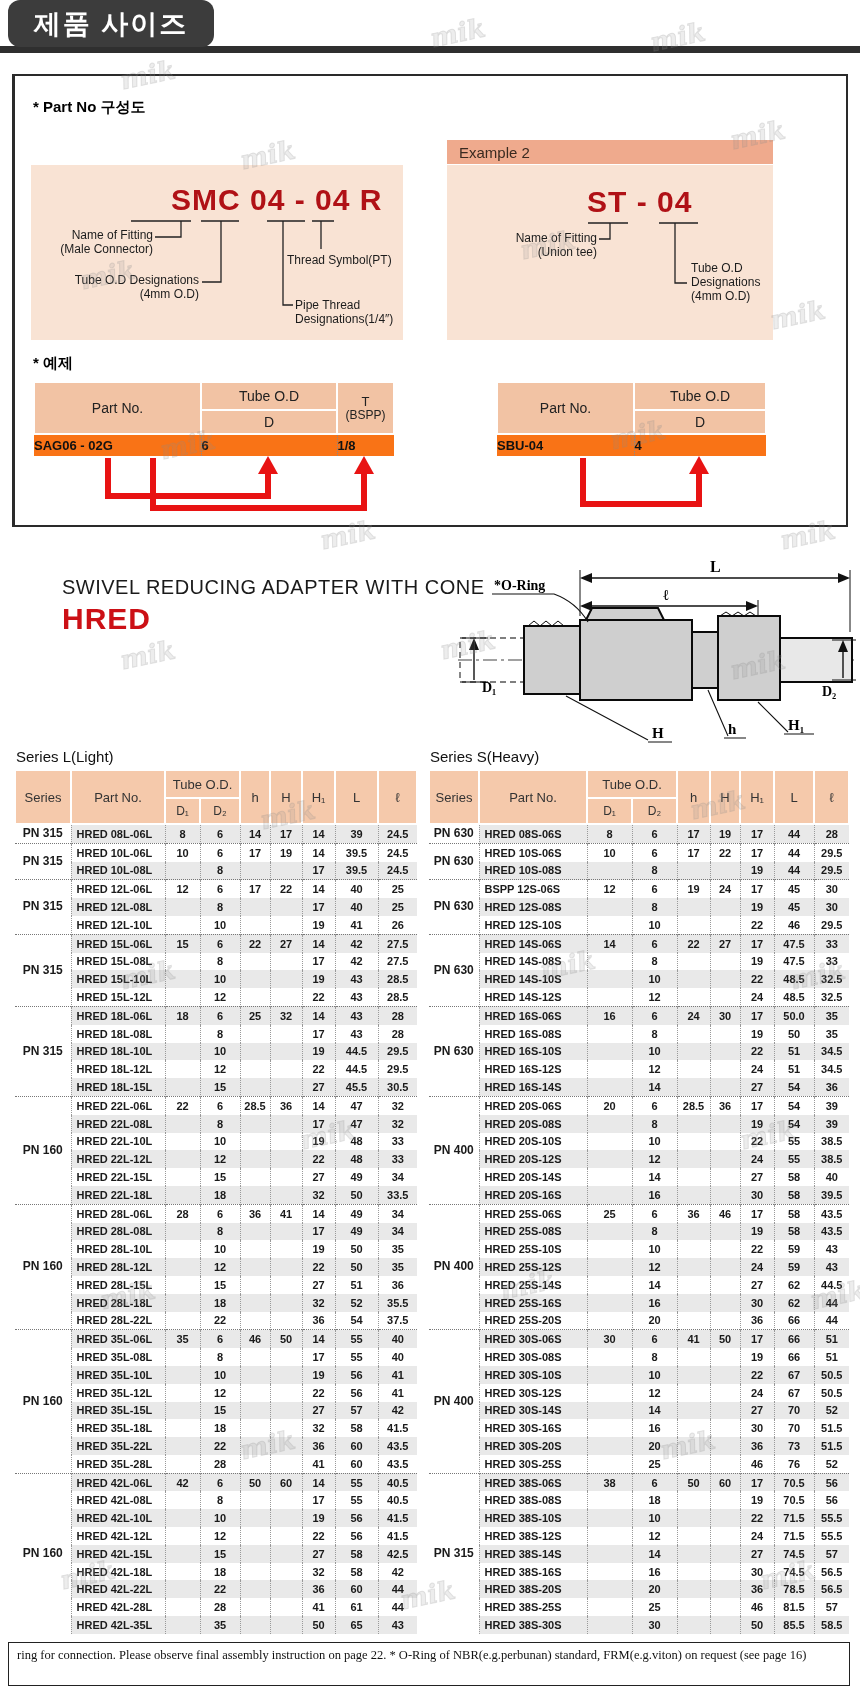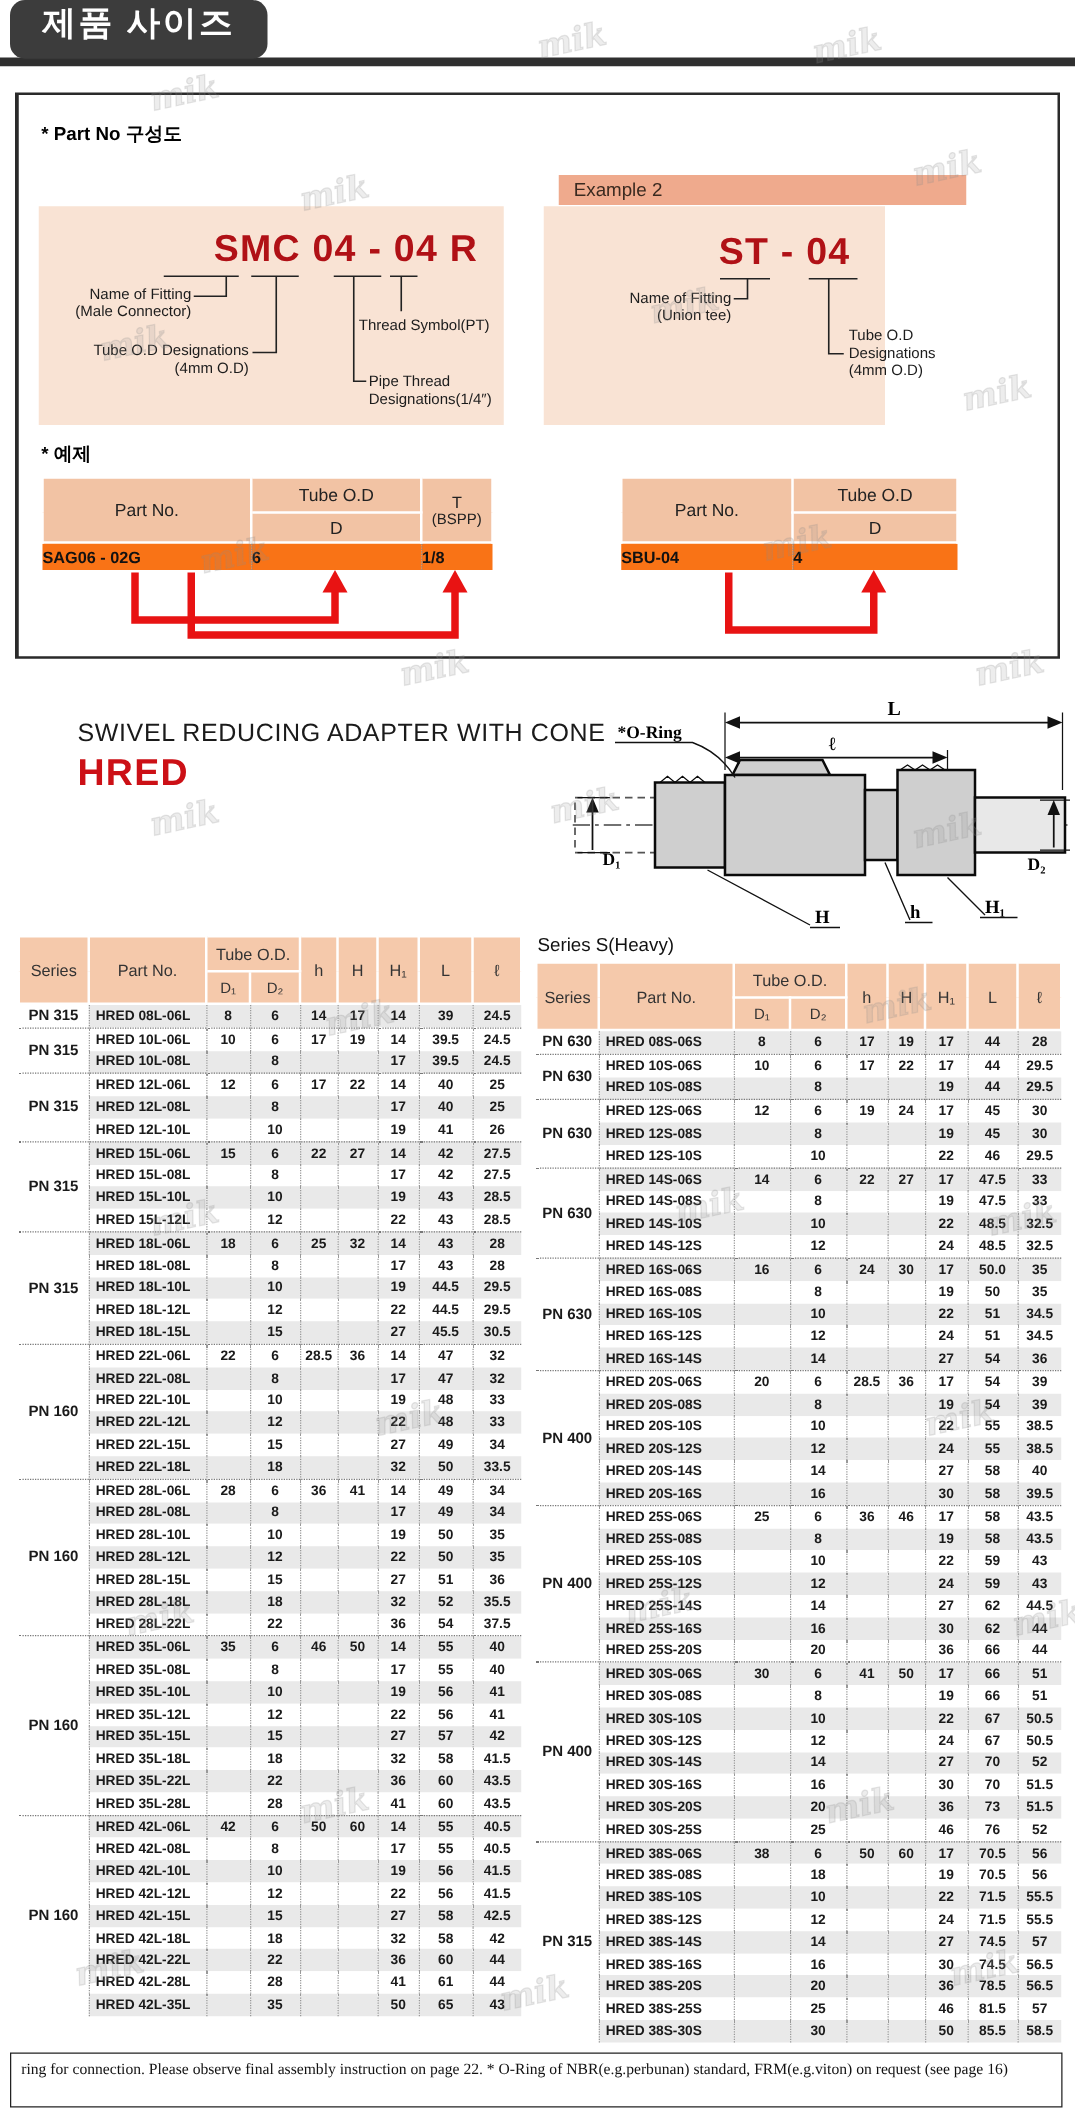--- a/index.html
+++ b/index.html
@@ -1,21 +1,21 @@
 <!DOCTYPE html>
 <html><head>
 <meta charset="utf-8">
 <style>
   html,body{margin:0;padding:0;background:#fff;}
   .page{position:relative;width:860px;height:1691px;background:#fff;overflow:hidden;
         font-family:"Liberation Sans",sans-serif;color:#111;}
   
   .title-bar{position:absolute;left:0;top:46px;width:860px;height:7px;background:#2f2f2f;}
   .title-tab{position:absolute;left:8px;top:0;width:206px;height:47px;background:#3c3c3c;
-             border-radius:12px;display:flex;align-items:flex-start;justify-content:center;}
+             border-radius:12px;display:flex;align-items:center;justify-content:center;}
   .title-tab span{color:#fff;font-size:27px;font-weight:bold;letter-spacing:2px;}
   
   .panel1{position:absolute;left:12px;top:74px;width:836px;height:453px;
           border:2px solid #2a2a2a;border-left-width:3px;box-sizing:border-box;padding-left:36px;}
   .h-bold{position:absolute;font-size:15px;font-weight:bold;color:#000;}
   .ex-header{position:absolute;height:24px;background:#efaa8d;display:flex;align-items:center;
              padding-left:12px;box-sizing:border-box;font-size:15px;color:#3a2a20;}
   .ex-body{position:absolute;background:#f9e3d4;}
   .ex-code{position:absolute;font-size:30px;font-weight:bold;color:#b01116;letter-spacing:1px;white-space:nowrap;}
   .anno{position:absolute;font-size:12px;color:#1c1c1c;line-height:14px;}
@@ -93,21 +93,21 @@
         <div>(4mm O.D)</div>
       </div>
       <div class="anno" style="left:256px;top:88px;">Thread Symbol(PT)</div>
       <div class="anno" style="left:264px;top:133px;">
         <div>Pipe Thread</div>
         <div>Designations(1/4″)</div>
       </div>
     </div>
 
     <div class="ex-header" style="left:432px;top:64px;width:326px;">Example 2</div>
-    <div class="ex-body" style="left:420px;top:89px;width:273px;height:175px;">
+    <div class="ex-body" style="left:432px;top:89px;width:326px;height:175px;">
       <div class="ex-code" style="left:140px;top:20px;">ST - 04</div>
       <svg class="lines" width="326" height="175" viewBox="0 0 326 175">
         <g stroke="#222" stroke-width="1.3" fill="none">
           <path d="M141,58 H181 M212,58 H251"></path>
           <path d="M152,74 H163 V58"></path>
           <path d="M228,58 V118 H240"></path>
         </g>
       </svg>
       <div class="anno r" style="left:0;top:66px;width:150px;">
         <div>Name of Fitting</div>
@@ -229,20 +229,21 @@
 
     <path d="M108,176 L190,220 M190,222 H214" stroke="#111" stroke-width="1.1" fill="none"></path>
     <text x="194" y="218" font-size="15" font-weight="bold">H</text>
     <path d="M250,170 L270,216 M266,218 H288" stroke="#111" stroke-width="1.1" fill="none"></path>
     <text x="270" y="214" font-size="15" font-weight="bold">h</text>
     <path d="M300,182 L330,212 M326,214 H356" stroke="#111" stroke-width="1.1" fill="none"></path>
     <text x="330" y="210" font-size="15" font-weight="bold">H₁</text>
   </svg>
 
   <div class="table-wrap" style="left:14px;top:748px;width:402px;">
+    <div class="tbl-title">Series L(Light)</div>
     <table class="spec">
         <colgroup>
           <col style="width:56px">
           <col style="width:94px">
           <col style="width:35px">
           <col style="width:40px">
           <col style="width:30px">
           <col style="width:32px">
           <col style="width:33px">
           <col style="width:43px">
@@ -785,21 +786,21 @@
             <td></td>
             <td>8</td>
             <td></td>
             <td></td>
             <td>19</td>
             <td>44</td>
             <td>29.5</td>
           </tr>
           <tr class="even gstart">
             <td class="series" rowspan="3">PN 630</td>
-            <td class="part">HRED 12S-06S</td>
+            <td class="part">BSPP 12S-06S</td>
             <td>12</td>
             <td>6</td>
             <td>19</td>
             <td>24</td>
             <td>17</td>
             <td>45</td>
             <td>30</td>
           </tr>
           <tr class="odd">
             <td class="part">HRED 12S-08S</td>

